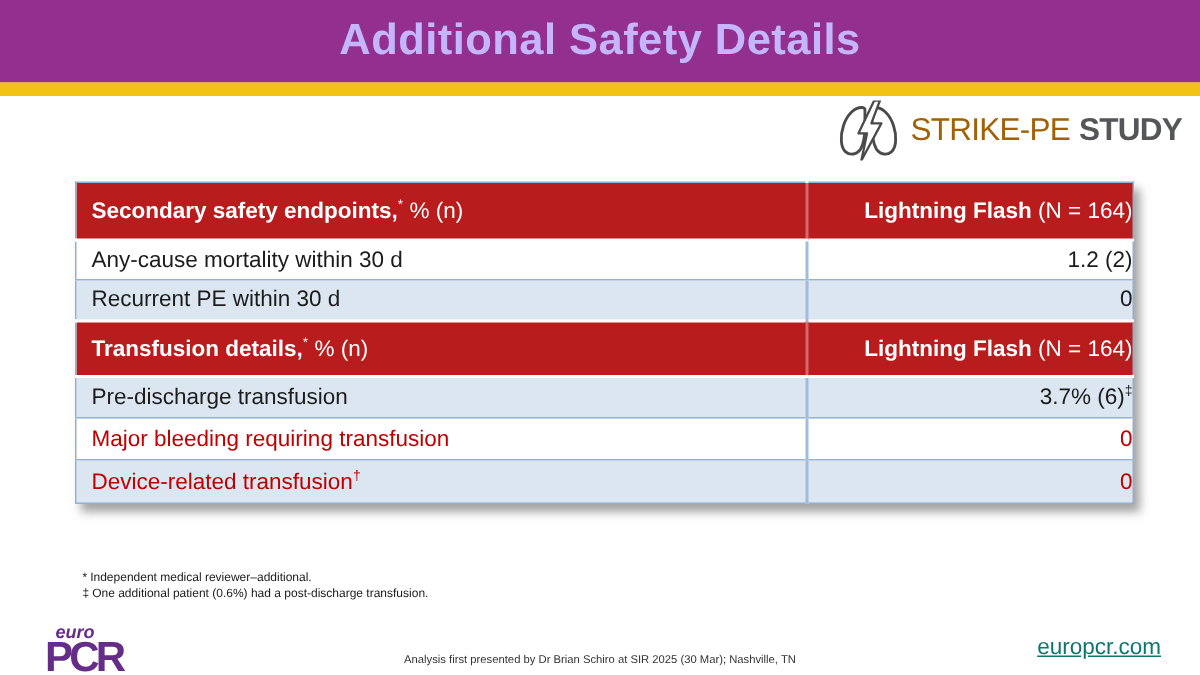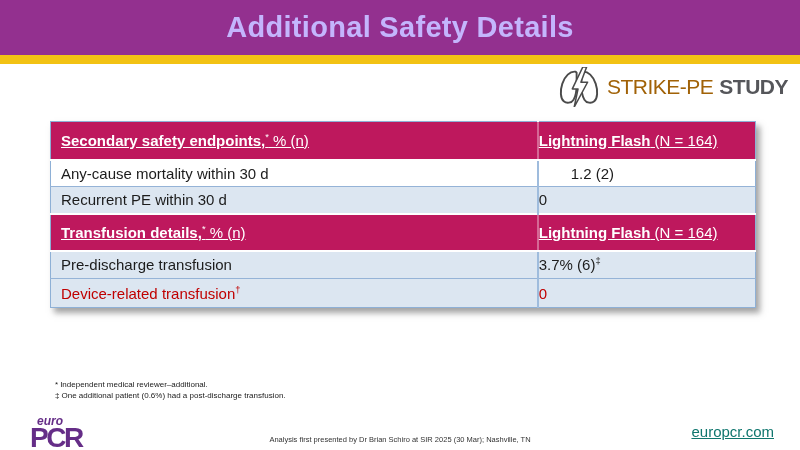--- a/index.html
+++ b/index.html
@@ -28,22 +28,22 @@
   .safety-table {
     position:absolute; left:50px; top:121px; width:706px;
     border-collapse:collapse; font-size:15px; color:#1c1c1c;
     box-shadow:4px 5px 6px rgba(90,90,90,0.55);
     border:1px solid #8EB0D6;
   }
   .safety-table col.c1 { width:488px; }
   .safety-table col.c2 { width:218px; }
   .safety-table td { padding:0; vertical-align:middle; }
   .safety-table .lbl { padding-left:10px; text-align:left; }
-  .safety-table .val { text-align:left; border-left:2px solid #9FBCDD; }
-  tr.hdr td { background:#be185d; color:#ffffff;text-decoration:underline; }
+  .safety-table .val { text-align:right; border-left:2px solid #9FBCDD; }
+  tr.hdr td { background:#b91c1c; color:#ffffff; }
   tr.hdr .val { border-left:2px solid rgba(255,255,255,0.35); }
   tr.hdr .b, tr.hdr .val .b { font-weight:bold; }
   tr.hdr td { border-bottom:2px solid #ffffff; }
   tr.h2row td { border-top:2px solid #ffffff; }
   tr.light td { background:#DCE6F1; }
   tr.white td { background:#ffffff;padding-left:32px; }
   tr.red td { color:#C00000; }
   tr.r td { border-top:1px solid #95B3D7; }
   tr.notop td { border-top:none; }
   tr.rh38 { height:38px; } tr.rh37 { height:37px; }
@@ -122,20 +122,24 @@
       <td class="val">
         <span class="b">Lightning Flash</span><span> (N = 164)</span>
       </td>
     </tr>
 
     <tr class="r notop light rh28">
       <td class="lbl">Pre-discharge transfusion</td>
       <td class="val"><span>3.7% (6)</span><sup>‡</sup></td>
     </tr>
 
+    <tr class="r white red rh28">
+      <td class="lbl">Major bleeding requiring transfusion</td>
+      <td class="val">0</td>
+    </tr>
 
     <tr class="r light red rh29">
       <td class="lbl"><span>Device-related transfusion</span><sup>†</sup></td>
       <td class="val">0</td>
     </tr>
   </tbody>
     </table>
 
   <div class="footnotes">
     <div class="fn"><span class="marker">*</span><span>Independent medical reviewer–additional.</span></div>

